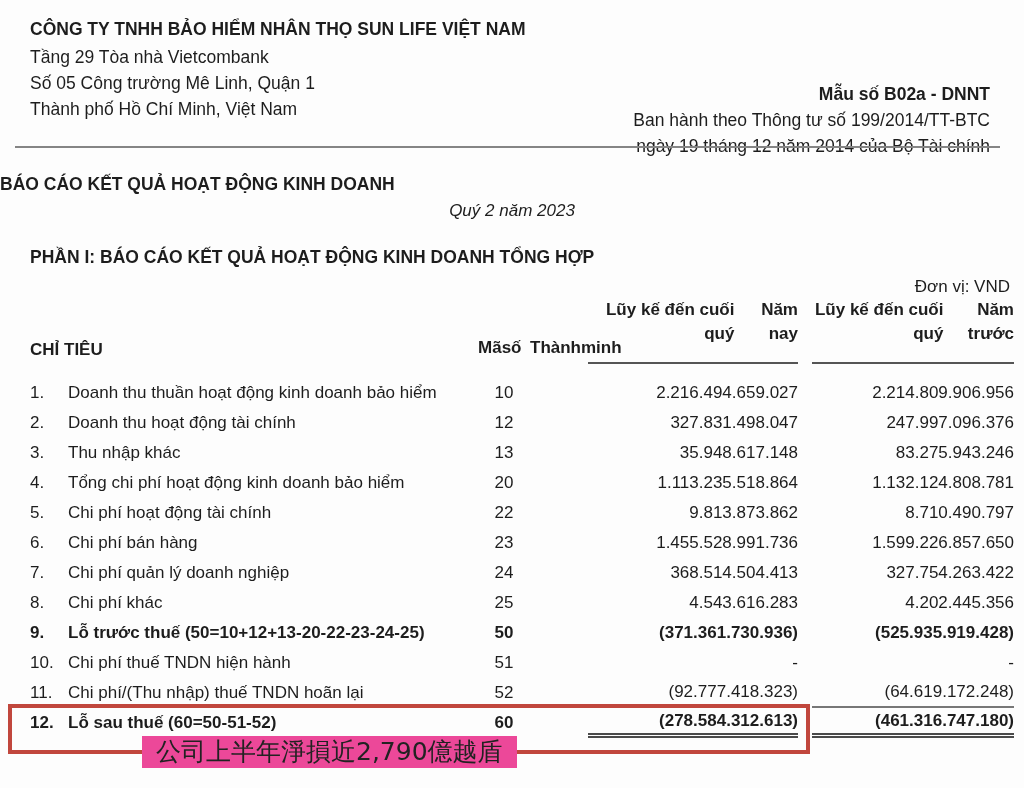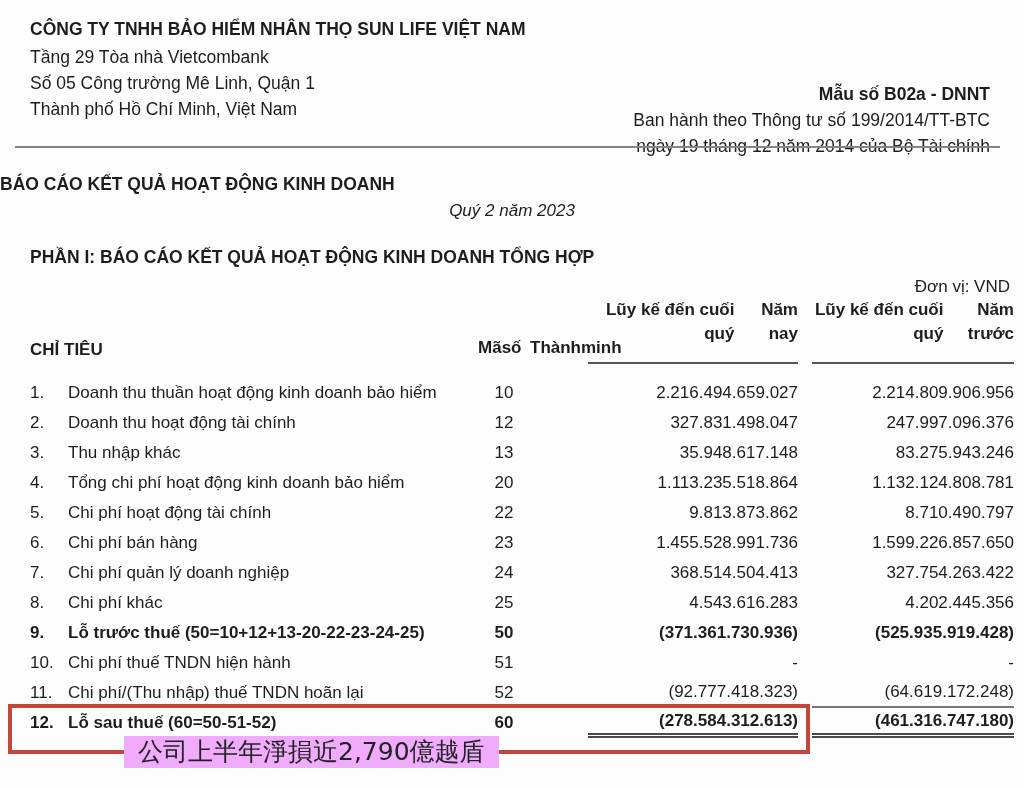--- a/index.html
+++ b/index.html
@@ -35,22 +35,22 @@
   .c-no{text-align:left;}
   .c-code{text-align:center;}
   .c-cur,.c-pri{text-align:right;align-self:stretch;display:flex;align-items:center;justify-content:flex-end;}
   .c-pri{margin-left:14px;}
   .trow.bold{font-weight:700;}
   .trow.rule-single .c-cur,.trow.rule-single .c-pri{border-bottom:2px solid #777;}
   .trow.rule-double .c-cur,.trow.rule-double .c-pri{border-bottom:5px double #4a4a4a;}
   
   .red-box{position:absolute;left:8px;top:704px;width:802px;height:50px;box-sizing:border-box;border:4px solid #c1473d;z-index:3;}
   .annotation-text{
-    position:absolute;left:124px;top:736px;z-index:4;
-    background:#f0abfc;padding:0 14px;
+    position:absolute;left:142px;top:736px;z-index:4;
+    background:#ec4899;padding:0 14px;
     font-size:25px;line-height:32px;color:#222;
     font-family:"DejaVu Sans","Liberation Sans",sans-serif;
     white-space:nowrap;
   }
 </style>
 </head>
 <body>
 
 <div class="page">
 

